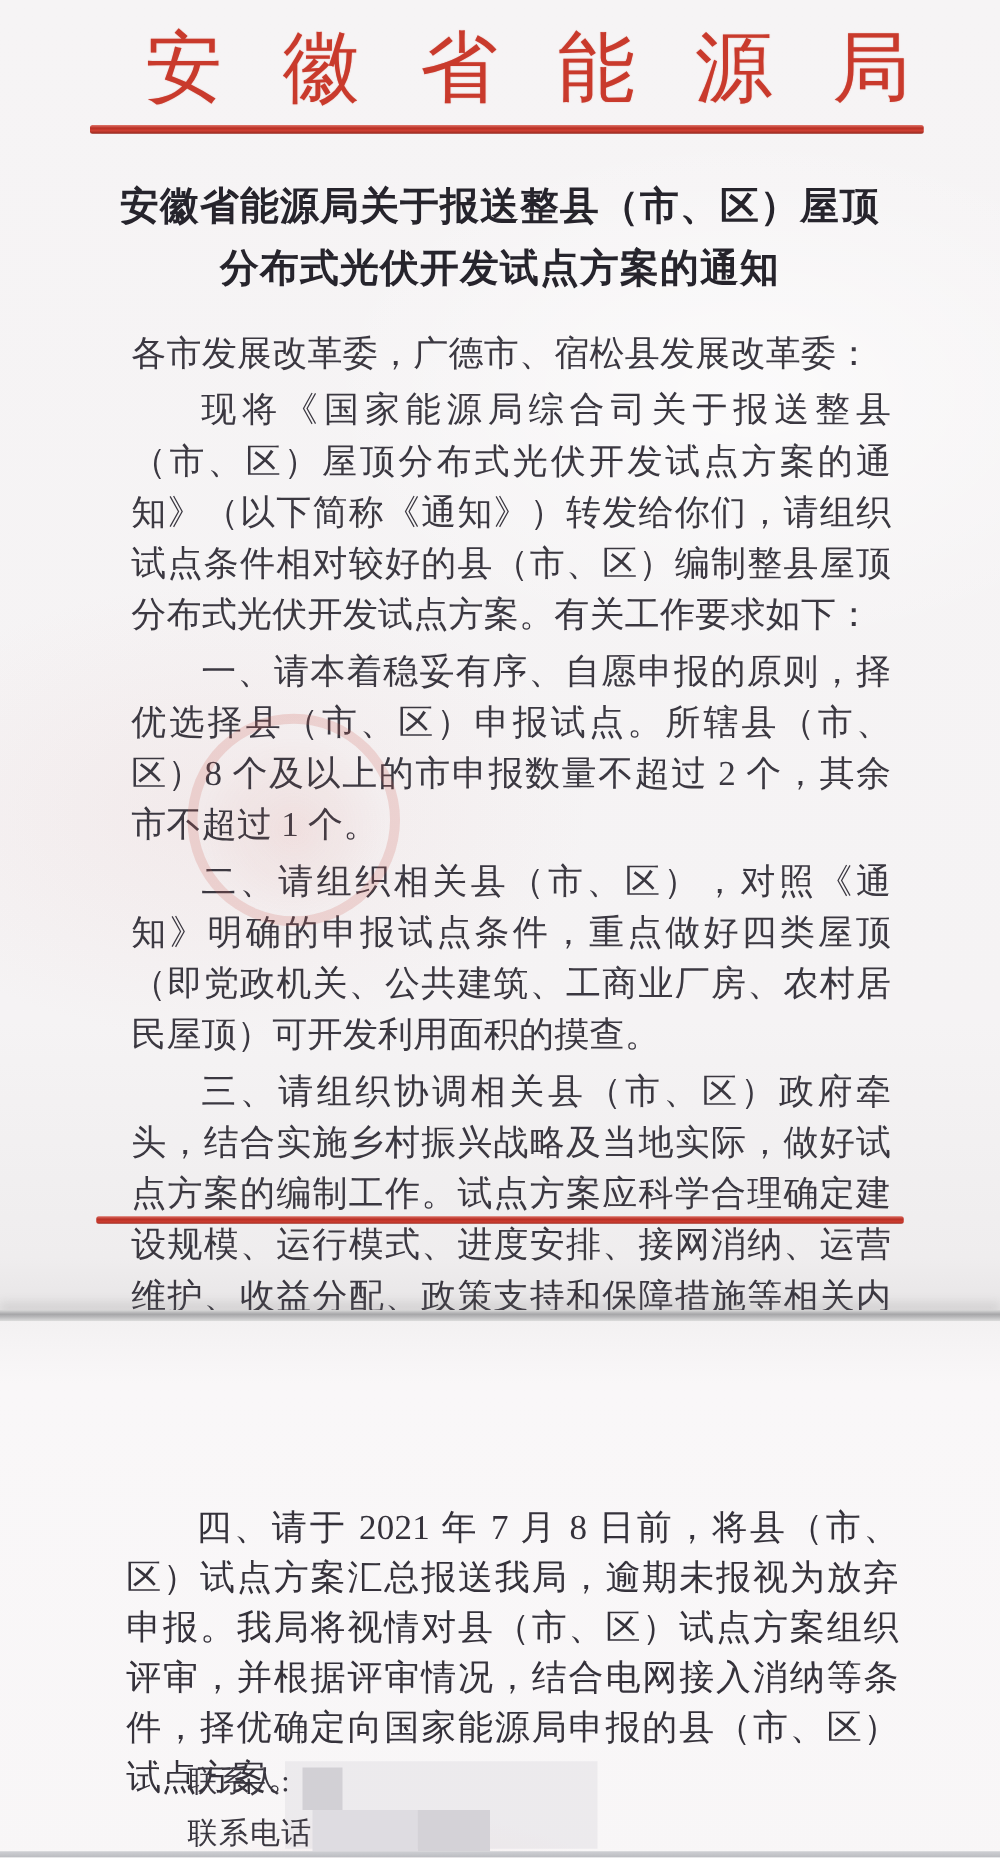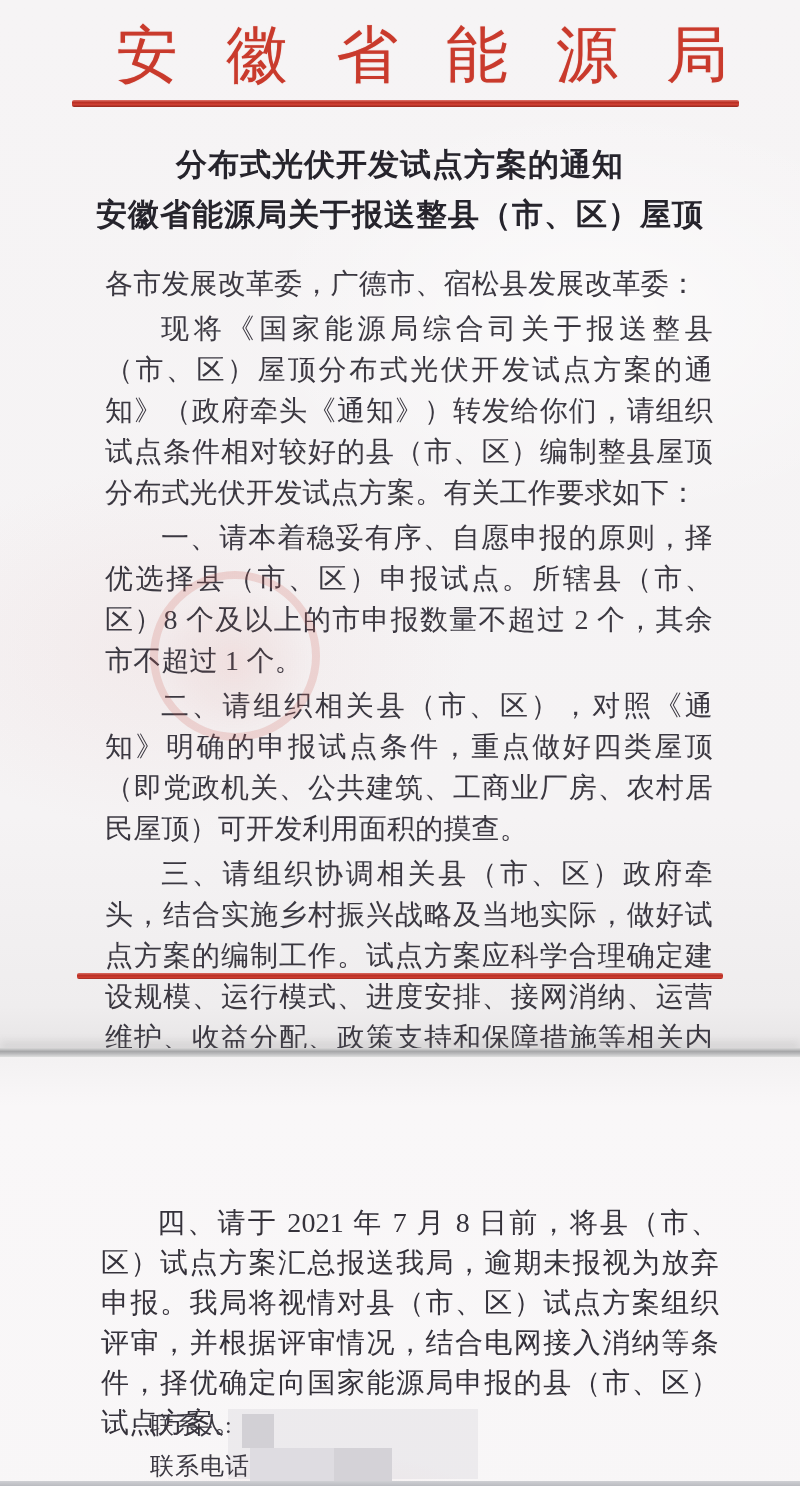--- a/index.html
+++ b/index.html
@@ -98,27 +98,27 @@
 
 <div class="canvas">
 
   <section class="page1">
 
     <div class="agency">安徽省能源局</div>
 
     <div class="rule top"></div>
 
     <div class="doc-title">
+      <div>安徽省能源局关于报送整县（市、区）屋顶</div>
       <div>分布式光伏开发试点方案的通知</div>
-      <div>安徽省能源局关于报送整县（市、区）屋顶</div>
     </div>
 
     <div class="body-text">
       <p class="salutation">各市发展改革委，广德市、宿松县发展改革委：</p>
-      <p>现将《国家能源局综合司关于报送整县（市、区）屋顶分布式光伏开发试点方案的通知》（政府牵头《通知》）转发给你们，请组织试点条件相对较好的县（市、区）编制整县屋顶分布式光伏开发试点方案。有关工作要求如下：</p>
+      <p>现将《国家能源局综合司关于报送整县（市、区）屋顶分布式光伏开发试点方案的通知》（以下简称《通知》）转发给你们，请组织试点条件相对较好的县（市、区）编制整县屋顶分布式光伏开发试点方案。有关工作要求如下：</p>
       <p>一、请本着稳妥有序、自愿申报的原则，择优选择县（市、区）申报试点。所辖县（市、区）8 个及以上的市申报数量不超过 2 个，其余市不超过 1 个。</p>
       <p>二、请组织相关县（市、区），对照《通知》明确的申报试点条件，重点做好四类屋顶（即党政机关、公共建筑、工商业厂房、农村居民屋顶）可开发利用面积的摸查。</p>
       <p>三、请组织协调相关县（市、区）政府牵头，结合实施乡村振兴战略及当地实际，做好试点方案的编制工作。试点方案应科学合理确定建设规模、运行模式、进度安排、接网消纳、运营维护、收益分配、政策支持和保障措施等相关内容。重点围绕开发市场主体落实、资金筹措、商业模式等开展试点创新。</p>
     </div>
 
     <div class="seal"></div>
 
     <div class="rule bottom"></div>
   </section>
 

